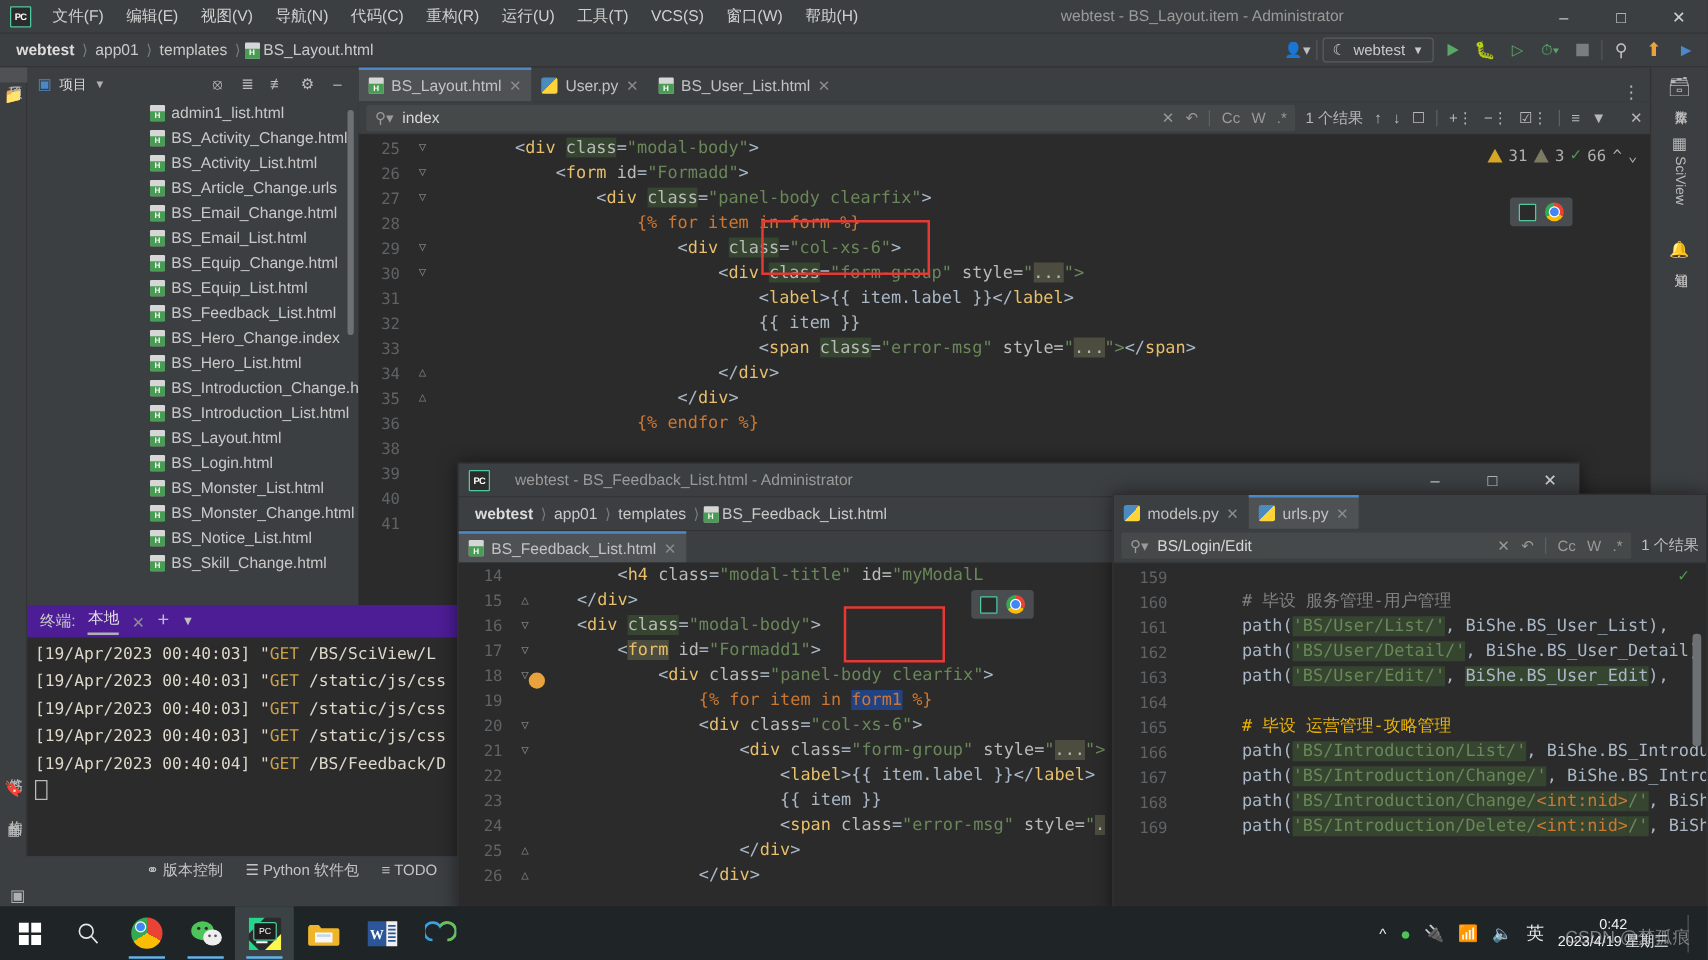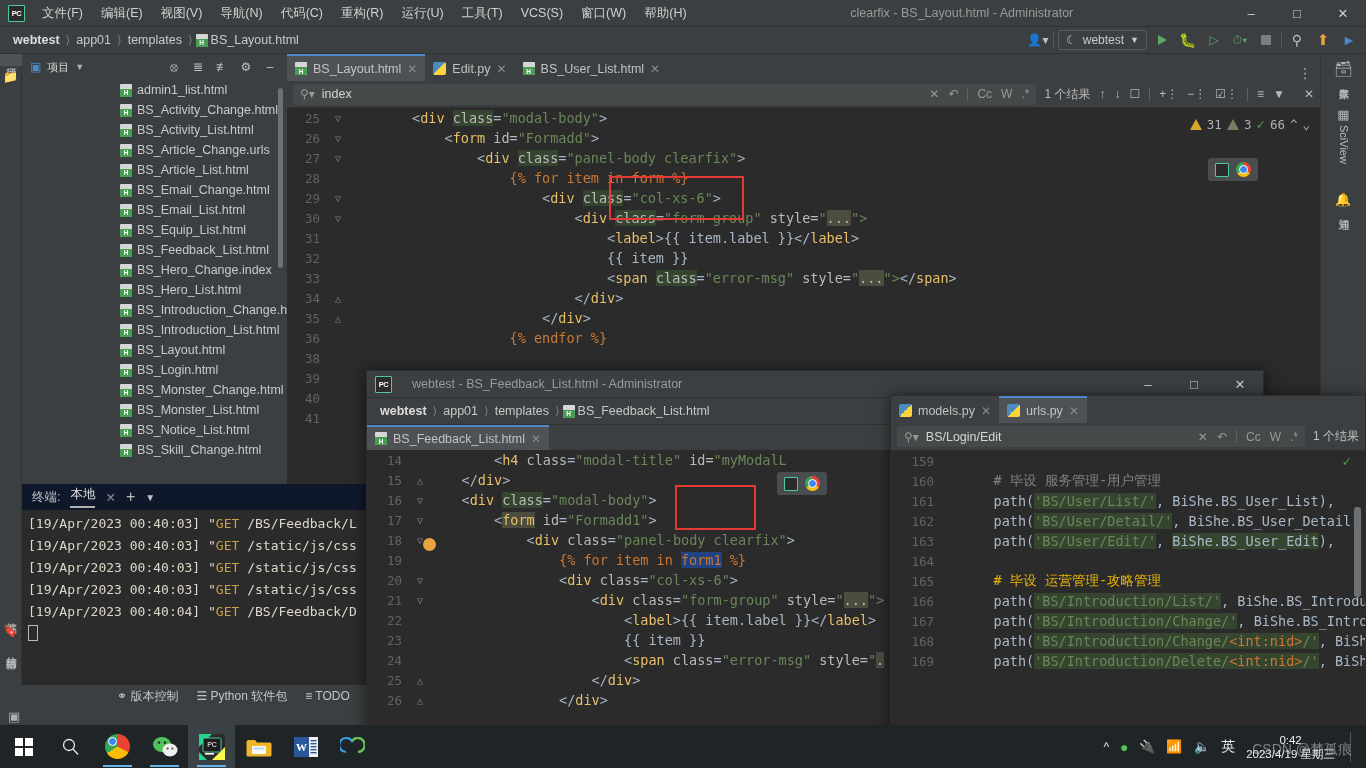--- a/index.html
+++ b/index.html
@@ -126,21 +126,21 @@
 
   .float-ico{ position:absolute; display:flex; gap:7px; align-items:center; background:#4a4d4f; padding:4px 7px; border-radius:3px;}
   .chrome{
     width:15px;height:15px;border-radius:50%;flex:none;
     background:conic-gradient(#ea4335 0 33%, #fbbc05 33% 66%, #34a853 66% 100%);
     position:relative;
   }
   .chrome:after{ content:""; position:absolute; left:4px; top:4px; width:7px;height:7px;border-radius:50%;background:#4285f4;border:1.5px solid #fff;box-sizing:content-box;margin:-1.5px;}
 
   
-  .terminal{ position:absolute; left:22px; top:484px; width:360px; height:201px; background:#0f172a;}
+  .terminal{ position:absolute; left:22px; top:484px; width:360px; height:201px; background:#4c1d95;}
   .term-head{ height:26px; display:flex; align-items:center; gap:10px; padding-left:10px; font-size:12.5px; color:#c7c7c7;}
   .term-tab-active{ border-bottom:2px solid #b0b0b0; padding-bottom:3px; color:#e0e0e0;}
   .term-body{ position:absolute; top:26px; left:0; right:0; bottom:0; background:#2b2b2b; padding:3px 6px; overflow:hidden;}
   .tline{ font-size:13px; height:22px; line-height:22px; white-space:pre; color:#ddd8c9;}
   .tcar{ display:inline-block; width:10px; height:16px; border:1px solid #bbb; vertical-align:-3px;}
 
   
   #win2{ position:absolute; left:366px; top:370px; width:898px; height:363px; background:#3c3f41; box-shadow:0 0 14px rgba(0,0,0,.55); border:1px solid #2e2e2e;}
   #win2 .ed2-code{ position:absolute; left:0; right:0; top:0; bottom:0; background:#2b2b2b; overflow:hidden;}
 
@@ -169,21 +169,21 @@
       <div class="menu-item">视图(V)</div>
       <div class="menu-item">导航(N)</div>
       <div class="menu-item">代码(C)</div>
       <div class="menu-item">重构(R)</div>
       <div class="menu-item">运行(U)</div>
       <div class="menu-item">工具(T)</div>
       <div class="menu-item">VCS(S)</div>
       <div class="menu-item">窗口(W)</div>
       <div class="menu-item">帮助(H)</div>
     </div>
-    <div class="win-title">clearfix - BS_Layout.html - Administrator</div>
+    <div class="win-title">webtest - BS_Layout.item - Administrator</div>
     <div class="win-btns">
       <div class="win-btn">–</div>
       <div class="win-btn">□</div>
       <div class="win-btn close">✕</div>
     </div>
   </div>
 
   <div class="navbar">
     <span class="crumb bold">webtest</span>
     <span class="crumb-sep">⟩</span>
@@ -258,32 +258,32 @@
           <div class="trow">
             <span class="html-ico"></span>
             <span>BS_Activity_List.html</span>
           </div>
           <div class="trow">
             <span class="html-ico"></span>
             <span>BS_Article_Change.urls</span>
           </div>
           <div class="trow">
             <span class="html-ico"></span>
-            <span>BS_Article_List.html</span>
-          </div>
-          <div class="trow">
-            <span class="html-ico"></span>
             <span>BS_Email_Change.html</span>
           </div>
           <div class="trow">
             <span class="html-ico"></span>
             <span>BS_Email_List.html</span>
           </div>
           <div class="trow">
             <span class="html-ico"></span>
+            <span>BS_Equip_Change.html</span>
+          </div>
+          <div class="trow">
+            <span class="html-ico"></span>
             <span>BS_Equip_List.html</span>
           </div>
           <div class="trow">
             <span class="html-ico"></span>
             <span>BS_Feedback_List.html</span>
           </div>
           <div class="trow">
             <span class="html-ico"></span>
             <span>BS_Hero_Change.index</span>
           </div>
@@ -302,25 +302,25 @@
           <div class="trow">
             <span class="html-ico"></span>
             <span>BS_Layout.html</span>
           </div>
           <div class="trow">
             <span class="html-ico"></span>
             <span>BS_Login.html</span>
           </div>
           <div class="trow">
             <span class="html-ico"></span>
+            <span>BS_Monster_List.html</span>
+          </div>
+          <div class="trow">
+            <span class="html-ico"></span>
             <span>BS_Monster_Change.html</span>
-          </div>
-          <div class="trow">
-            <span class="html-ico"></span>
-            <span>BS_Monster_List.html</span>
           </div>
           <div class="trow">
             <span class="html-ico"></span>
             <span>BS_Notice_List.html</span>
           </div>
           <div class="trow">
             <span class="html-ico"></span>
             <span>BS_Skill_Change.html</span>
           </div>
         </div>
@@ -361,21 +361,21 @@
 
   <div class="ed1">
     <div class="tabbar">
       <div class="etab active">
         <span class="html-ico"></span>
         <span>BS_Layout.html</span>
         <span class="x">✕</span>
       </div>
       <div class="etab">
         <span class="py-ico"></span>
-        <span>Edit.py</span>
+        <span>User.py</span>
         <span class="x">✕</span>
       </div>
       <div class="etab">
         <span class="html-ico"></span>
         <span>BS_User_List.html</span>
         <span class="x">✕</span>
       </div>
       <div class="tab-more">⋮</div>
     </div>
 
@@ -454,21 +454,21 @@
   <div class="terminal">
     <div class="term-head">
       <span>终端:</span>
       <span class="term-tab-active">本地</span>
       <span style="color:#8c8c8c;">✕</span>
       <span style="font-size:16px;color:#c0c0c0;">+</span>
       <span style="font-size:10px;color:#c0c0c0;">▼</span>
     </div>
     <div class="term-body mono">
       <div id="term-lines">
-          <div class="tline"><span style="color:#ddd8c9">[19/Apr/2023 00:40:03] </span><span style="color:#ddd8c9">"</span><span style="color:#c8a04a">GET</span><span style="color:#ddd8c9"> /BS/Feedback/L</span></div>
+          <div class="tline"><span style="color:#ddd8c9">[19/Apr/2023 00:40:03] </span><span style="color:#ddd8c9">"</span><span style="color:#c8a04a">GET</span><span style="color:#ddd8c9"> /BS/SciView/L</span></div>
           <div class="tline"><span style="color:#ddd8c9">[19/Apr/2023 00:40:03] </span><span style="color:#ddd8c9">"</span><span style="color:#c8a04a">GET</span><span style="color:#ddd8c9"> /static/js/css</span></div>
           <div class="tline"><span style="color:#ddd8c9">[19/Apr/2023 00:40:03] </span><span style="color:#ddd8c9">"</span><span style="color:#c8a04a">GET</span><span style="color:#ddd8c9"> /static/js/css</span></div>
           <div class="tline"><span style="color:#ddd8c9">[19/Apr/2023 00:40:03] </span><span style="color:#ddd8c9">"</span><span style="color:#c8a04a">GET</span><span style="color:#ddd8c9"> /static/js/css</span></div>
           <div class="tline"><span style="color:#ddd8c9">[19/Apr/2023 00:40:04] </span><span style="color:#ddd8c9">"</span><span style="color:#c8a04a">GET</span><span style="color:#ddd8c9"> /BS/Feedback/D</span></div>
         </div>
       <div class="tline"><span class="tcar"></span></div>
     </div>
   </div>
 
   <div class="statusbar">

